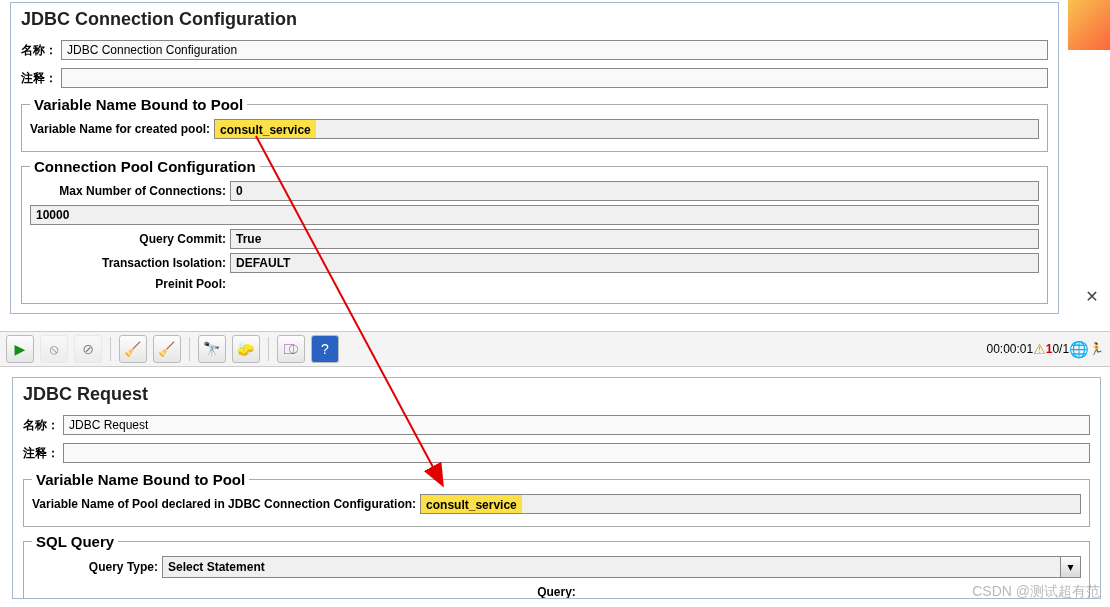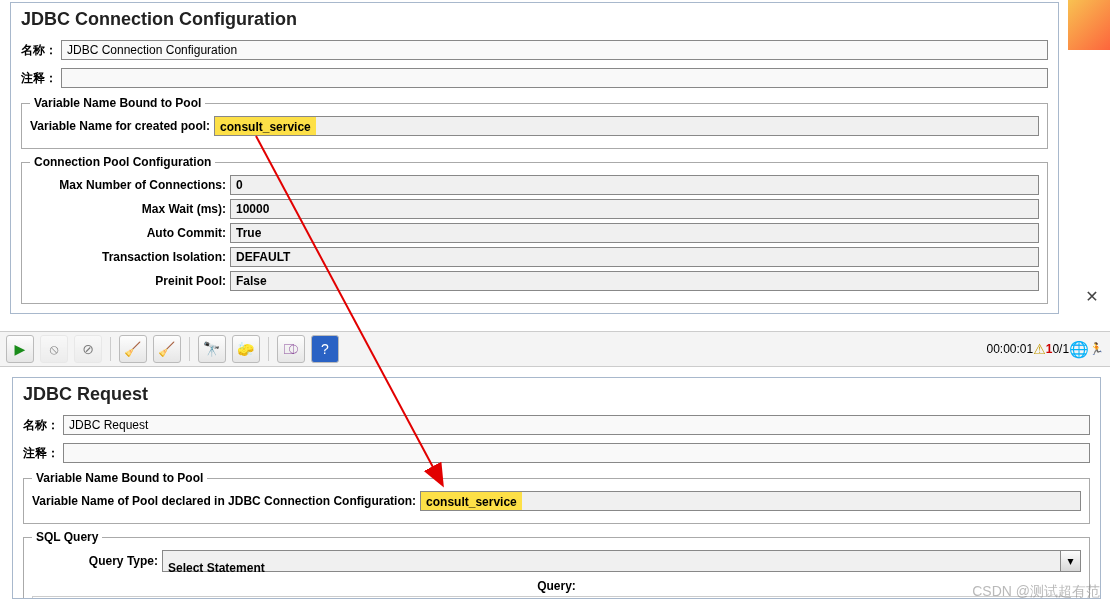--- a/index.html
+++ b/index.html
@@ -5,39 +5,39 @@
   * { box-sizing: border-box; margin: 0; padding: 0; }
   body { font-family: Arial, sans-serif; font-size: 12px; background: #fff; width: 1110px; height: 607px; overflow: hidden; position: relative; }
   .panel { border: 1px solid #a8b8cc; background: #fff; padding: 6px 10px 10px 10px; }
   .panel-top { position: absolute; left: 10px; top: 2px; width: 1049px; height: 312px; }
   .panel-bottom { position: absolute; left: 12px; top: 377px; width: 1089px; height: 222px; overflow: hidden; }
   .page-title { font-size: 18px; font-weight: bold; color: #222; margin-bottom: 10px; }
   .form-row { display: flex; align-items: center; margin-bottom: 8px; }
   .form-row label { width: 40px; font-weight: bold; font-size: 12px; }
   .form-row input[type=text] { flex: 1; border: 1px solid #888; background: #f9f9f9; padding: 3px 5px; font-size: 12px; height: 20px; }
   fieldset { border: 1px solid #aaa; margin-top: 6px; padding: 6px 8px 8px 8px; }
-  legend { font-size: 12px; font-weight: bold; padding: 0 4px; }
+  legend { font-size: 15px; font-weight: bold; padding: 0 4px; }
   .conf-row { display: flex; align-items: center; margin-bottom: 4px; }
   .conf-label { text-align: right; font-weight: bold; font-size: 12px; padding-right: 4px; }
   .conf-label.w1 { width: 180px; }
   .conf-label.w2 { width: 200px; }
   .conf-input { flex: 1; border: 1px solid #888; background: #f0f0f0; padding: 3px 5px; font-size: 12px; font-weight: bold; height: 20px; }
   .partial-highlight { display:flex; flex:1; border:1px solid #888; height:20px; background:#f0f0f0; }
   .partial-highlight .hl { background:#fde047; padding:3px 5px; font-weight:bold; font-size:12px; min-width:100px; }
   .partial-highlight .rest { flex:1; }
   .toolbar { position: absolute; left: 0; top: 331px; width: 1110px; height: 36px; border-top: 1px solid #ccc; border-bottom: 1px solid #ccc; background: #f4f4f4; display: flex; align-items: center; padding: 0 6px; gap: 6px; }
   .tb-btn { width: 28px; height: 28px; border: 1px solid #bbb; border-radius: 3px; background: linear-gradient(#fdfdfd,#e6e6e6); display:flex; align-items:center; justify-content:center; font-size:14px; }
   .tb-btn.disabled { opacity: 0.5; border-color:#ddd; }
   .tb-sep { width:1px; height:24px; background:#ccc; margin:0 2px; }
   .tb-right { margin-left:auto; display:flex; align-items:center; font-size:12px; }
   .warn-icon { color:#c39800; font-size:14px; }
   .warn-red { color:#c00; font-weight:bold; }
   .globe { font-size:16px; }
   .select-wrap { flex:1; display:flex; border:1px solid #888; height:22px; background:#f0f0f0; }
-  .select-wrap .sel-val { flex:1; padding:3px 5px; font-weight:bold;margin-top:7px; }
+  .select-wrap .sel-val { flex:1; padding:3px 5px; font-weight:bold; }
   .select-wrap .sel-btn { width:20px; border-left:1px solid #888; display:flex; align-items:center; justify-content:center; background:linear-gradient(#fdfdfd,#d8d8d8); }
   .query-title { text-align:center; font-weight:bold; font-size:12px; padding:3px 0; }
   .code-area { border:1px solid #ccc; background:#fff; padding:2px 0; display:flex; font-family:"Courier New",monospace; font-size:13px; }
   .watermark { position:absolute; right:10px; bottom:6px; color:rgba(128,128,128,0.55); font-size:14px; pointer-events:none; }
   .orange-bg { position:absolute; right:0; top:0; width:42px; height:50px; background:linear-gradient(135deg,#f7b733,#fc4a1a); opacity:0.85; }
   .close-x { position:absolute; right:8px; top:286px; font-size:16px; color:#444; width:20px; height:20px; display:flex; align-items:center; justify-content:center; }
   svg.arrow { position:absolute; left:0; top:0; width:1110px; height:607px; pointer-events:none; }
 </style>
 </head>
 <body>
@@ -65,34 +65,32 @@
       </div>
     </div>
   </fieldset>
   <fieldset>
     <legend>Connection Pool Configuration</legend>
     <div class="conf-row">
         <div class="conf-label w2">Max Number of Connections:</div>
         <input class="conf-input" value="0" style="">
       </div>
     <div class="conf-row">
-        <div class="conf-label w2">Max Wait (ms):</div>
         <input class="conf-input" value="10000" style="">
       </div>
     <div class="conf-row">
-        <div class="conf-label w2">Auto Commit:</div>
+        <div class="conf-label w2">Query Commit:</div>
         <input class="conf-input" value="True" style="">
       </div>
     <div class="conf-row">
         <div class="conf-label w2">Transaction Isolation:</div>
         <input class="conf-input" value="DEFAULT" style="">
       </div>
     <div class="conf-row">
         <div class="conf-label w2">Preinit Pool:</div>
-        <input class="conf-input" value="False" style="">
       </div>
   </fieldset>
 </div>
 
 <div class="toolbar">
   <div class="tb-btn" style="color:#1a8c1a;">▶</div>
   <div class="tb-btn disabled">⦸</div>
   <div class="tb-btn disabled">⊘</div>
   <div class="tb-sep"></div>
   <div class="tb-btn">🧹</div>

